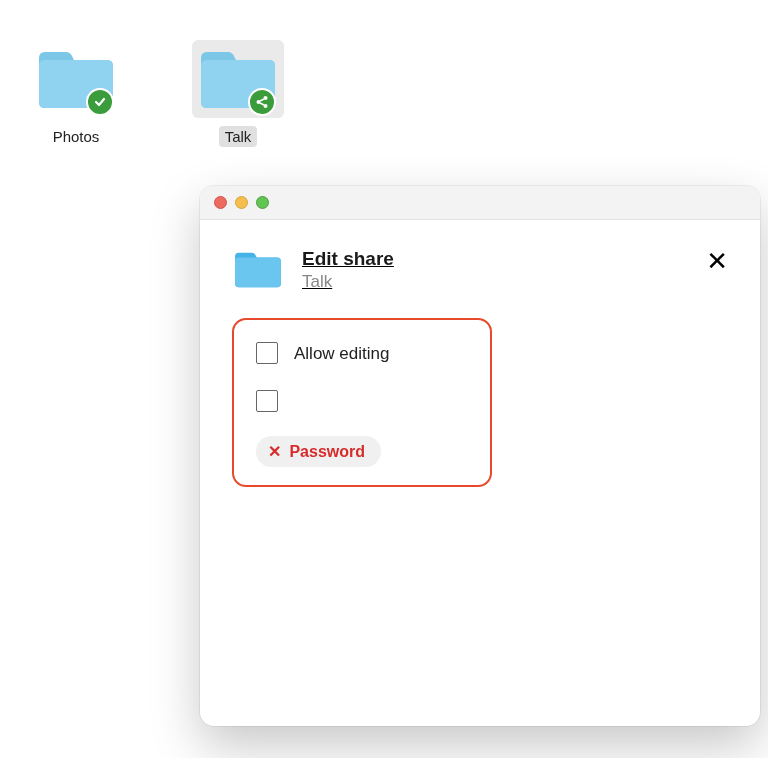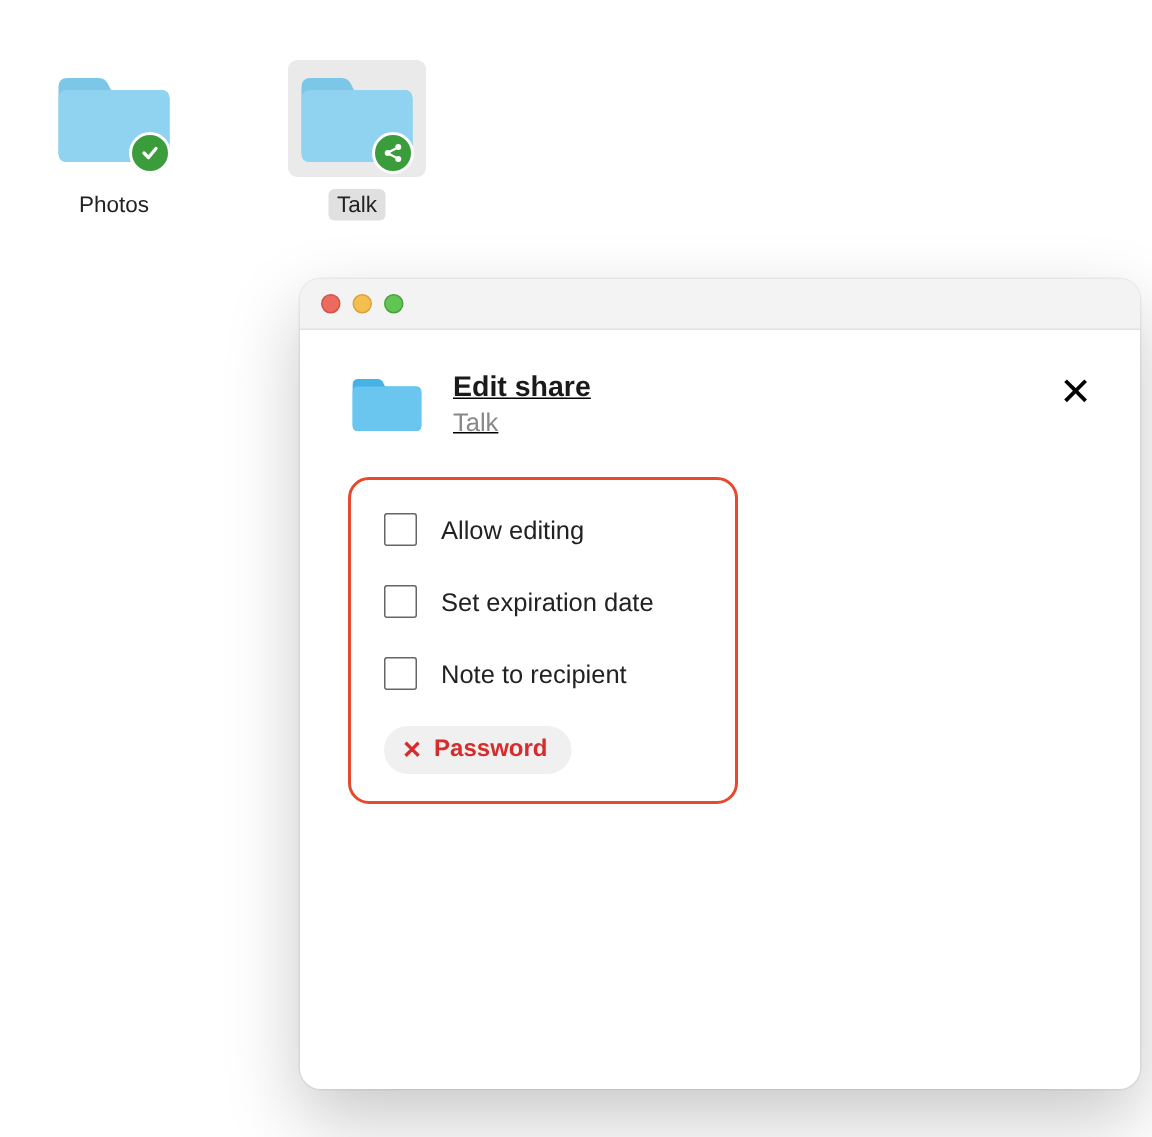--- a/index.html
+++ b/index.html
@@ -244,25 +244,20 @@
       </div>
     </div>
 
     <div class="options-panel">
       <div class="checkbox-row">
         <div class="checkbox"></div>
         <span class="checkbox-label">Allow editing</span>
       </div>
       <div class="checkbox-row">
         <div class="checkbox"></div>
-        <span class="checkbox-label">Set expiration date</span>
-      </div>
-      <div class="checkbox-row">
-        <div class="checkbox"></div>
-        <span class="checkbox-label">Note to recipient</span>
       </div>
       <div class="unshare-btn">
         <span class="unshare-x">✕</span>
         <span class="unshare-label">Password</span>
       </div>
     </div>
   </div>
 </div>
 
 </body></html>

